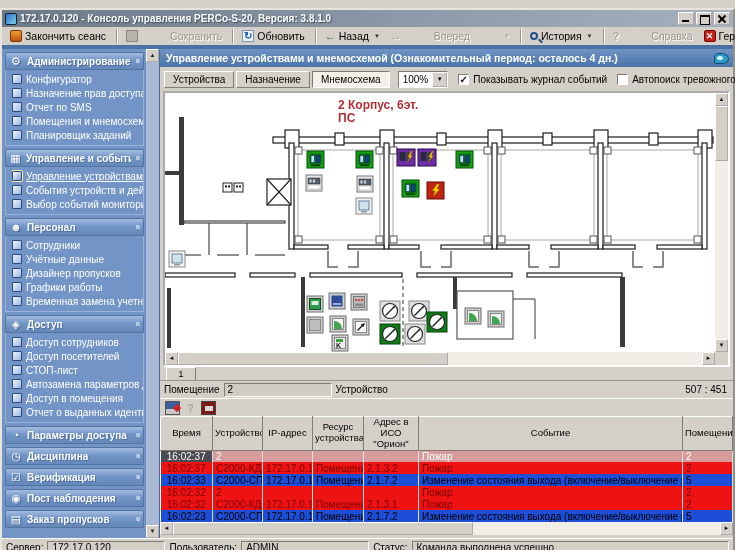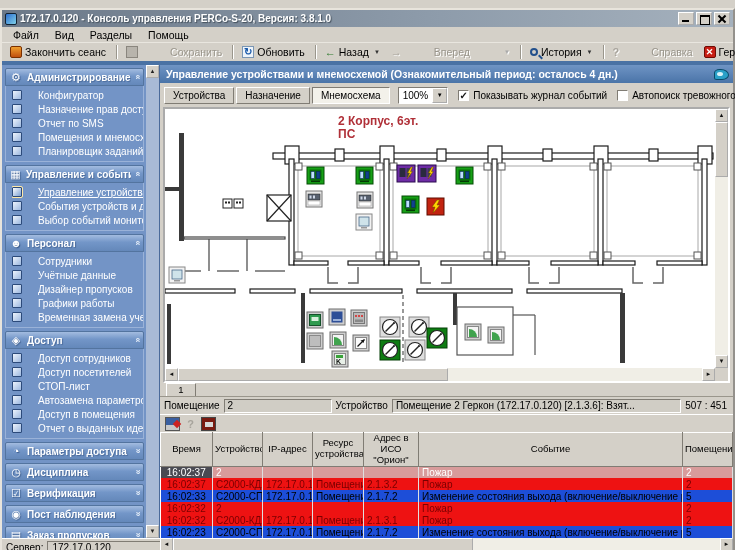--- a/index.html
+++ b/index.html
@@ -48,21 +48,21 @@
   
   .sidebar { width:158px; flex:0 0 auto; background:#7394c6; position:relative; overflow:hidden; border-right:1px solid #4a6a9a; }
   .side-inner { position:absolute; left:0; top:0; right:13px; bottom:0; padding:3px 2px 0 3px; overflow:hidden; }
   .sec-head { height:18px; margin-top:3px; display:flex; align-items:center; gap:4px; background:linear-gradient(180deg,#a3bce0,#7396c8 45%,#6488ba); border:1px solid #53749f; border-radius:2px 2px 0 0; padding:0 3px; cursor:default; }
   .sec-head:first-child { margin-top:0; }
   .sec-ico { color:#fff; font-size:11px; width:14px; text-align:center; text-shadow:1px 1px 1px #3a5a8a; }
   .sec-label { color:#fff; font-weight:bold; font-size:10px; flex:1 1 auto; white-space:nowrap; overflow:hidden; text-shadow:1px 1px 1px #4a6a9a; }
   .sec-chev { color:#e8f0fa; font-size:9px; font-weight:bold; transform:rotate(90deg); }
   .sec-chev.down { transform:rotate(-90deg); }
   .sec-items { border-left:1px solid #9ab2d8; border-right:1px solid #9ab2d8; border-bottom:1px solid #9ab2d8; padding:2px 0 3px 6px; }
-  .side-item { height:14px; display:flex; align-items:center; gap:16px; color:#fff; font-size:10px; white-space:nowrap; overflow:hidden; cursor:default; }
+  .side-item { height:14px; display:flex; align-items:center; gap:4px; color:#fff; font-size:10px; white-space:nowrap; overflow:hidden; cursor:default; }
   .item-ico { width:10px; height:10px; flex:0 0 auto; background:linear-gradient(135deg,#eef4fc,#9cb8e0); border:1px solid #2c4a7a; border-radius:1px; }
   .side-item.sel .item-lbl { text-decoration:underline; }
   .side-item.sel .item-ico { outline:1px solid #ffe9a8; background:linear-gradient(135deg,#fff,#7aa0d4); }
   .side-scroll { position:absolute; right:0; top:0; bottom:0; width:13px; background:#a8bad6; }
   .sscroll-btn { position:absolute; right:0; width:13px; height:13px; background:#d4d0c8; border:1px outset #fff; font-size:6px; text-align:center; line-height:11px; color:#222; }
   .sscroll-btn.up { top:0; } .sscroll-btn.down { bottom:0; }
 
   
   .main { flex:1 1 auto; display:flex; flex-direction:column; min-width:0; background:#d4d0c8; }
   .main-header { height:18px; background:linear-gradient(180deg,#6f94c4,#4a74a8); display:flex; align-items:center; padding:0 4px 0 6px; flex:0 0 auto;gap:12px; }
@@ -137,26 +137,20 @@
   <div class="titlebar">
     <span class="title-ico"></span>
     <span class="title-text">172.17.0.120 - Консоль управления PERCo-S-20, Версия: 3.8.1.0</span>
     <span class="winbtns">
       <span class="wbtn wbtn-min"></span>
       <span class="wbtn wbtn-max"></span>
       <span class="wbtn wbtn-close"></span>
     </span>
   </div>
 
-  <div class="menubar" id="menubar">
-      <span class="menu-item">Файл</span>
-      <span class="menu-item">Вид</span>
-      <span class="menu-item">Разделы</span>
-      <span class="menu-item">Помощь</span>
-    </div>
 
   <div class="toolbar">
     <span class="tbtn">
       <span class="ico ico-lock"></span>
       <span>Закончить сеанс</span>
     </span>
     <span class="tsep"></span>
     <span class="tbtn disabled">
       <span class="ico ico-save"></span>
       <span>Сохранить</span>
@@ -643,21 +637,20 @@
       </div>
 
       <div class="pagetabs">
         <div class="pagetab">1</div>
       </div>
 
       <div class="statusline">
         <span class="lbl">Помещение</span>
         <span class="sfield sf-room">2</span>
         <span class="lbl">Устройство</span>
-        <span class="sfield sf-dev">Помещение 2 Геркон (172.17.0.120) [2.1.3.6]: Взят...</span>
         <span class="coords">507 : 451</span>
       </div>
 
       <div class="minitb">
         <span class="mico mico-print"></span>
         <span class="mico mico-q">?</span>
         <span class="mico mico-exit"></span>
       </div>
 
       <table class="events">

